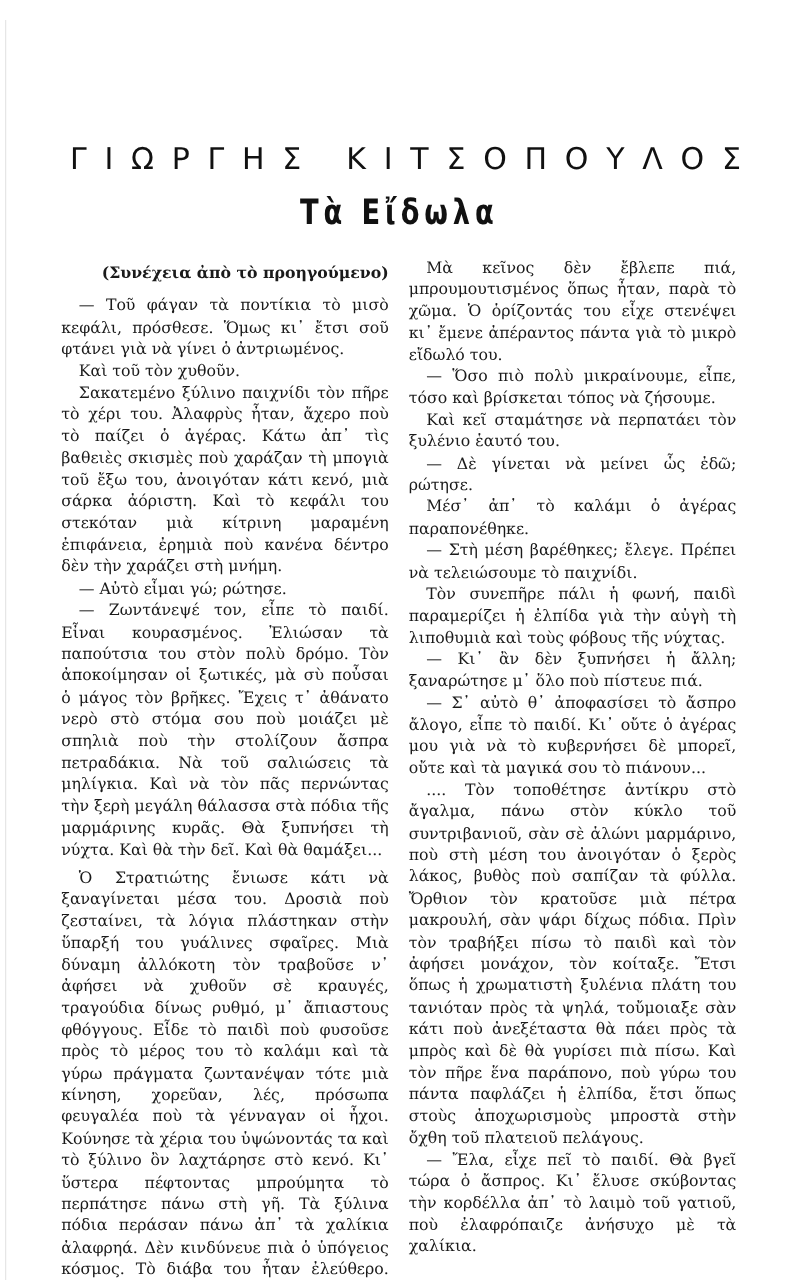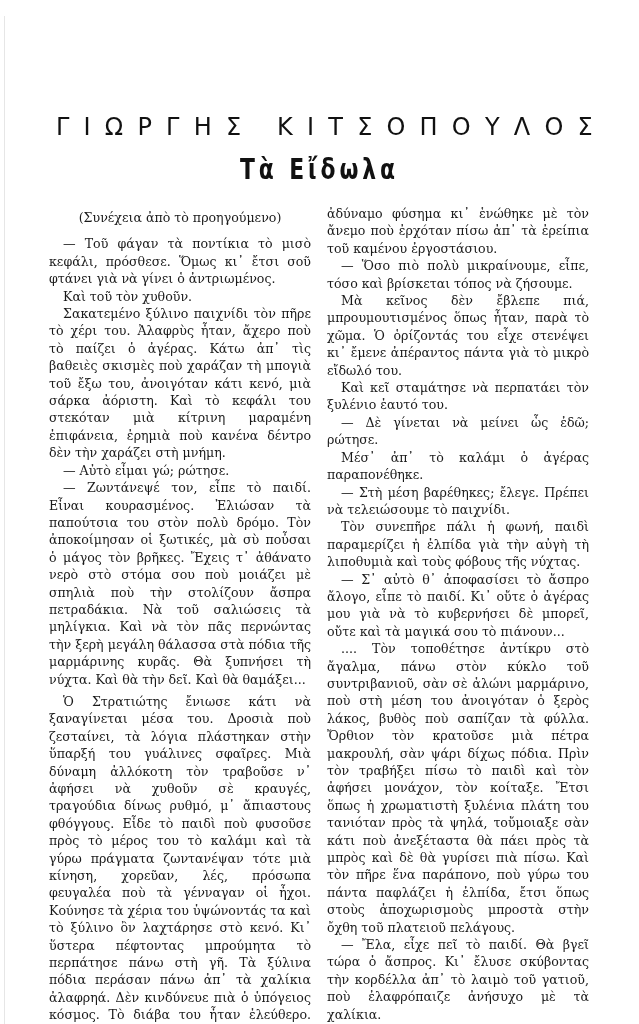--- a/index.html
+++ b/index.html
@@ -60,23 +60,24 @@
   }
   .col-left { left: 49px; width: 262px; }
   .col-right { left: 327px; width: 262px; top: 189px; }
   .col p {
     margin: 0;
     text-indent: 14px;
   }
   .col p.cont { text-indent: 0; }
   .col p.gap { margin-top: 5px; }
   .col p.center {
-    text-align: center;
+    text-align: right;
     text-indent: 0;
     margin-bottom: 9px;
+    font-weight: bold;
   }
 </style>
 </head>
 <body>
 
 <div class="page">
   <div class="page-edge"></div>
 
   <div class="author">ΓΙΩΡΓΗΣ ΚΙΤΣΟΠΟΥΛΟΣ</div>
   <div class="title">Τὰ Εἴδωλα</div>
@@ -86,26 +87,26 @@
     <p>— Τοῦ φάγαν τὰ ποντίκια τὸ μισὸ κεφάλι, πρόσθεσε. Ὅμως κι᾿ ἔτσι σοῦ φτάνει γιὰ νὰ γίνει ὁ ἀντριωμένος.</p>
     <p>Καὶ τοῦ τὸν χυθοῦν.</p>
     <p>Σακατεμένο ξύλινο παιχνίδι τὸν πῆρε τὸ χέρι του. Ἀλαφρὺς ἦταν, ἄχερο ποὺ τὸ παίζει ὁ ἀγέρας. Κάτω ἀπ᾿ τὶς βαθειὲς σκισμὲς ποὺ χαράζαν τὴ μπογιὰ τοῦ ἔξω του, ἀνοιγόταν κάτι κενό, μιὰ σάρκα ἀόριστη. Καὶ τὸ κεφάλι του στεκόταν μιὰ κίτρινη μαραμένη ἐπιφάνεια, ἐρημιὰ ποὺ κανένα δέντρο δὲν τὴν χαράζει στὴ μνήμη.</p>
     <p>— Αὐτὸ εἶμαι γώ; ρώτησε.</p>
     <p>— Ζωντάνεψέ τον, εἶπε τὸ παιδί. Εἶναι κουρασμένος. Ἐλιώσαν τὰ παπούτσια του στὸν πολὺ δρόμο. Τὸν ἀποκοίμησαν οἱ ξωτικές, μὰ σὺ ποὖσαι ὁ μάγος τὸν βρῆκες. Ἔχεις τ᾿ ἀθάνατο νερὸ στὸ στόμα σου ποὺ μοιάζει μὲ σπηλιὰ ποὺ τὴν στολίζουν ἄσπρα πετραδάκια. Νὰ τοῦ σαλιώσεις τὰ μηλίγκια. Καὶ νὰ τὸν πᾶς περνώντας τὴν ξερὴ μεγάλη θάλασσα στὰ πόδια τῆς μαρμάρινης κυρᾶς. Θὰ ξυπνήσει τὴ νύχτα. Καὶ θὰ τὴν δεῖ. Καὶ θὰ θαμάξει...</p>
     <p class="gap">Ὁ Στρατιώτης ἔνιωσε κάτι νὰ ξαναγίνεται μέσα του. Δροσιὰ ποὺ ζεσταίνει, τὰ λόγια πλάστηκαν στὴν ὕπαρξή του γυάλινες σφαῖρες. Μιὰ δύναμη ἀλλόκοτη τὸν τραβοῦσε ν᾿ ἀφήσει νὰ χυθοῦν σὲ κραυγές, τραγούδια δίνως ρυθμό, μ᾿ ἄπιαστους φθόγγους. Εἶδε τὸ παιδὶ ποὺ φυσοῦσε πρὸς τὸ μέρος του τὸ καλάμι καὶ τὰ γύρω πράγματα ζωντανέψαν τότε μιὰ κίνηση, χορεῦαν, λές, πρόσωπα φευγαλέα ποὺ τὰ γένναγαν οἱ ἦχοι. Κούνησε τὰ χέρια του ὑψώνοντάς τα καὶ τὸ ξύλινο ὂν λαχτάρησε στὸ κενό. Κι᾿ ὕστερα πέφτοντας μπρούμητα τὸ περπάτησε πάνω στὴ γῆ. Τὰ ξύλινα πόδια περάσαν πάνω ἀπ᾿ τὰ χαλίκια ἀλαφρηά. Δὲν κινδύνευε πιὰ ὁ ὑπόγειος κόσμος. Τὸ διάβα του ἦταν ἐλεύθερο. Χαρωπὸ ἀφοῦ δὲν ἄφηνε πίσω τὸν θάνατο.</p>
 
   </div>
 
   <div class="col col-right">
-    <p class="cont">ἀδύναμο φύσημα κι᾿ ἑνώθηκε μὲ τὸν ἄνεμο ποὺ ἐρχόταν πίσω ἀπ᾿ τὰ ἐρείπια τοῦ καμένου ἐργοστάσιου.</p>
+    <p>Μὰ κεῖνος δὲν ἔβλεπε πιά, μπρουμουτισμένος ὅπως ἦταν, παρὰ τὸ χῶμα. Ὁ ὁρίζοντάς του εἶχε στενέψει κι᾿ ἔμενε ἀπέραντος πάντα γιὰ τὸ μικρὸ εἴδωλό του.</p>
     <p>— Ὅσο πιὸ πολὺ μικραίνουμε, εἶπε, τόσο καὶ βρίσκεται τόπος νὰ ζήσουμε.</p>
-    <p>Μὰ κεῖνος δὲν ἔβλεπε πιά, μπρουμουτισμένος ὅπως ἦταν, παρὰ τὸ χῶμα. Ὁ ὁρίζοντάς του εἶχε στενέψει κι᾿ ἔμενε ἀπέραντος πάντα γιὰ τὸ μικρὸ εἴδωλό του.</p>
     <p>Καὶ κεῖ σταμάτησε νὰ περπατάει τὸν ξυλένιο ἑαυτό του.</p>
     <p>— Δὲ γίνεται νὰ μείνει ὧς ἐδῶ; ρώτησε.</p>
     <p>Μέσ᾿ ἀπ᾿ τὸ καλάμι ὁ ἀγέρας παραπονέθηκε.</p>
     <p>— Στὴ μέση βαρέθηκες; ἔλεγε. Πρέπει νὰ τελειώσουμε τὸ παιχνίδι.</p>
     <p>Τὸν συνεπῆρε πάλι ἡ φωνή, παιδὶ παραμερίζει ἡ ἐλπίδα γιὰ τὴν αὐγὴ τὴ λιποθυμιὰ καὶ τοὺς φόβους τῆς νύχτας.</p>
+    <p>— Κι᾿ ἂν δὲν ξυπνήσει ἡ ἄλλη; ξαναρώτησε μ᾿ ὅλο ποὺ πίστευε πιά.</p>
     <p>— Σ᾿ αὐτὸ θ᾿ ἀποφασίσει τὸ ἄσπρο ἄλογο, εἶπε τὸ παιδί. Κι᾿ οὔτε ὁ ἀγέρας μου γιὰ νὰ τὸ κυβερνήσει δὲ μπορεῖ, οὔτε καὶ τὰ μαγικά σου τὸ πιάνουν...</p>
     <p>.... Τὸν τοποθέτησε ἀντίκρυ στὸ ἄγαλμα, πάνω στὸν κύκλο τοῦ συντριβανιοῦ, σὰν σὲ ἁλώνι μαρμάρινο, ποὺ στὴ μέση του ἀνοιγόταν ὁ ξερὸς λάκος, βυθὸς ποὺ σαπίζαν τὰ φύλλα. Ὄρθιον τὸν κρατοῦσε μιὰ πέτρα μακρουλή, σὰν ψάρι δίχως πόδια. Πρὶν τὸν τραβήξει πίσω τὸ παιδὶ καὶ τὸν ἀφήσει μονάχον, τὸν κοίταξε. Ἔτσι ὅπως ἡ χρωματιστὴ ξυλένια πλάτη του τανιόταν πρὸς τὰ ψηλά, τοὔμοιαξε σὰν κάτι ποὺ ἀνεξέταστα θὰ πάει πρὸς τὰ μπρὸς καὶ δὲ θὰ γυρίσει πιὰ πίσω. Καὶ τὸν πῆρε ἕνα παράπονο, ποὺ γύρω του πάντα παφλάζει ἡ ἐλπίδα, ἔτσι ὅπως στοὺς ἀποχωρισμοὺς μπροστὰ στὴν ὄχθη τοῦ πλατειοῦ πελάγους.</p>
     <p>— Ἔλα, εἶχε πεῖ τὸ παιδί. Θὰ βγεῖ τώρα ὁ ἄσπρος. Κι᾿ ἔλυσε σκύβοντας τὴν κορδέλλα ἀπ᾿ τὸ λαιμὸ τοῦ γατιοῦ, ποὺ ἐλαφρόπαιζε ἀνήσυχο μὲ τὰ χαλίκια.</p>
 
   </div>
 </div>
 
 </body></html>

